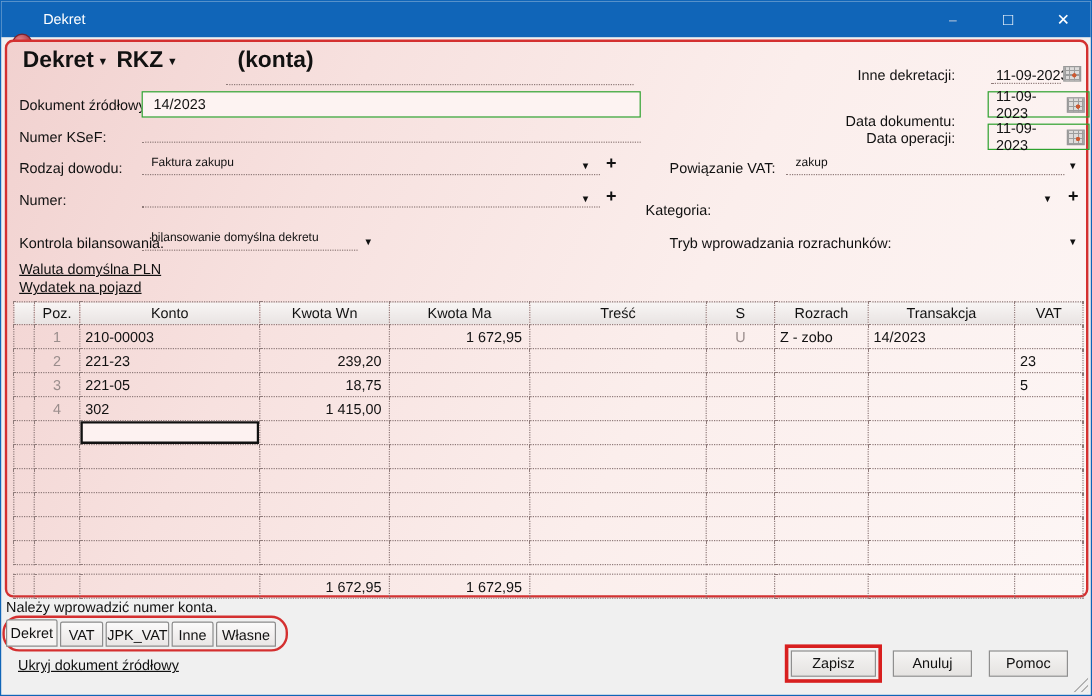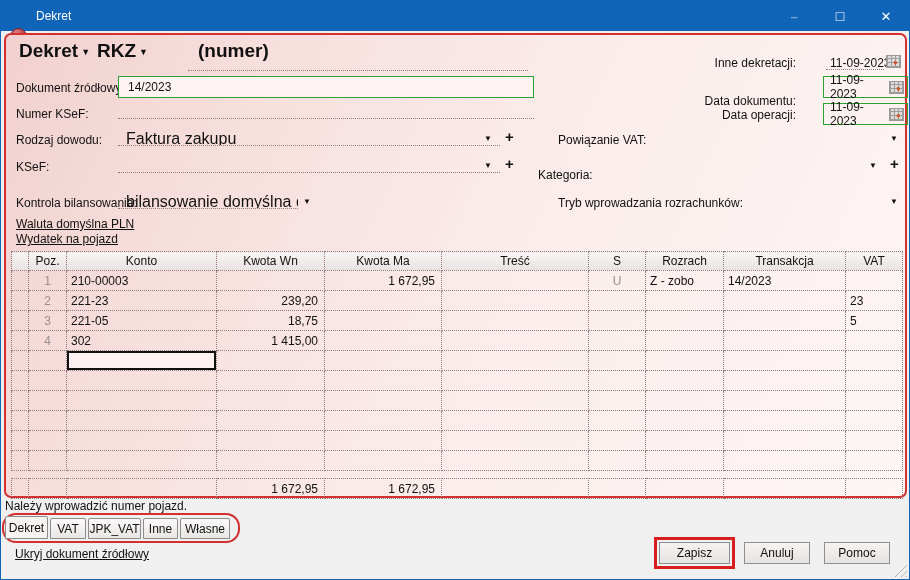--- a/index.html
+++ b/index.html
@@ -17,21 +17,21 @@
   .ctl.min{color:#7fa6cf;font-weight:bold;}
   .ctl.max{font-size:14px;}
   
   .panel{position:absolute;left:3px;top:32px;width:903px;height:465px;border:2px solid #d43030;border-radius:7px;
     background:linear-gradient(115deg,#f1d1cf 0%,#f7e1df 28%,#fbeeec 60%,#fdf6f5 100%);}
   .h1{position:absolute;font-size:19px;font-weight:bold;white-space:nowrap;display:flex;align-items:baseline;gap:3px;}
   .h1 .tri{font-size:9px;transform:translateY(-2px);}
   .num-underline{position:absolute;border-bottom:1px dotted #8f7b79;}
   .lbl{position:absolute;font-size:12px;white-space:nowrap;}
   .lbl.r{text-align:right;}
-  .field{position:absolute;border-bottom:1px dotted #8f7b79;font-size:16px;white-space:nowrap;
+  .field{position:absolute;border-bottom:1px dotted #8f7b79;font-size:10px;white-space:nowrap;
     padding:1px 0 3px 8px;overflow:hidden;}
   .arrow{position:absolute;font-size:8px;color:#111;line-height:10px;}
   .plus{position:absolute;font-size:15px;font-weight:bold;line-height:13px;}
   .green-input{position:absolute;border:1px solid #2ea12e;background:#fdf3f2;font-size:12px;
     display:flex;align-items:center;padding-left:9px;}
   .green-box{position:absolute;border:1px solid #2ea12e;font-size:12px;
     display:flex;align-items:center;justify-content:space-between;padding:0 3px 0 6px;}
   .cal{width:15px;height:13px;border:1px solid #999;flex:0 0 auto;
     background:radial-gradient(circle at 64% 62%,#cc5a33 0 1.6px,transparent 2px),
       repeating-linear-gradient(0deg,#9d9d9d 0 1px,transparent 1px 4px),
@@ -78,42 +78,42 @@
 
     <div class="h1" style="left:13px;top:5px;">
       <span>Dekret</span>
       <span class="tri">▼</span>
     </div>
     <div class="h1" style="left:91px;top:5px;">
       <span>RKZ</span>
       <span class="tri">▼</span>
     </div>
     <div class="h1" style="left:192px;top:5px;">
-      <span>(numer)</span>
+      <span>(konta)</span>
     </div>
     <div class="num-underline" style="left:182px;top:22px;width:340px;height:14px;"></div>
 
     <div class="lbl" style="left:10px;top:46px;">Dokument źródłowy:</div>
     <div class="green-input" style="left:112px;top:41px;width:416px;height:22px;">
       <span>14/2023</span>
     </div>
 
     <div class="lbl" style="left:10px;top:72px;">Numer KSeF:</div>
     <div class="field" style="left:112px;top:68px;width:416px;height:16px;">
       <span></span>
     </div>
 
     <div class="lbl" style="left:10px;top:98px;">Rodzaj dowodu:</div>
     <div class="field" style="left:112px;top:94px;width:382px;height:17px;">
       <span>Faktura zakupu</span>
     </div>
     <span class="arrow" style="left:478px;top:99px;">▼</span>
     <span class="plus" style="left:499px;top:95px;">+</span>
 
-    <div class="lbl" style="left:10px;top:125px;">KSeF:</div>
+    <div class="lbl" style="left:10px;top:125px;">Numer:</div>
     <div class="field" style="left:112px;top:121px;width:382px;height:17px;">
       <span></span>
     </div>
     <span class="arrow" style="left:478px;top:126px;">▼</span>
     <span class="plus" style="left:499px;top:122px;">+</span>
 
     <div class="lbl" style="left:10px;top:161px;">Kontrola bilansowania:</div>
     <div class="field" style="left:112px;top:157px;width:180px;height:17px;">
       <span>bilansowanie domyślna dekretu</span>
     </div>
@@ -133,20 +133,23 @@
       <span class="cal"></span>
     </div>
 
     <div class="lbl r" style="left:660px;top:73px;width:130px;">Data operacji:</div>
     <div class="green-box" style="left:817px;top:68px;width:85px;height:22px;">
       <span>11-09-2023</span>
       <span class="cal"></span>
     </div>
 
     <div class="lbl" style="left:552px;top:98px;">Powiązanie VAT:</div>
+    <div class="field" style="left:649px;top:94px;width:232px;height:17px;">
+      <span>zakup</span>
+    </div>
     <span class="arrow" style="left:884px;top:99px;">▼</span>
 
     <div class="lbl" style="left:532px;top:125px;margin-top:8px;">Kategoria:</div>
     <span class="arrow" style="left:863px;top:126px;">▼</span>
     <span class="plus" style="left:884px;top:122px;">+</span>
 
     <div class="lbl" style="left:552px;top:161px;">Tryb wprowadzania rozrachunków:</div>
     <span class="arrow" style="left:884px;top:162px;">▼</span>
 
     <table class="grid" style="top:216px;">
@@ -323,21 +326,21 @@
           <td></td>
           <td></td>
           <td></td>
           <td></td>
           <td></td>
         </tr>
       </tbody>
     </table>
   </div>
 
-  <div class="status">Należy wprowadzić numer pojazd.</div>
+  <div class="status">Należy wprowadzić numer konta.</div>
 
   <div class="tabs-highlight"></div>
   <div class="tab active" style="left:4px;width:43px;">Dekret</div>
   <div class="tab" style="left:49px;width:36px;">VAT</div>
   <div class="tab" style="left:87px;width:53px;">JPK_VAT</div>
   <div class="tab" style="left:142px;width:35px;">Inne</div>
   <div class="tab" style="left:179px;width:50px;">Własne</div>
 
   <div class="plink" style="left:14px;top:546px;">Ukryj dokument źródłowy</div>
 

